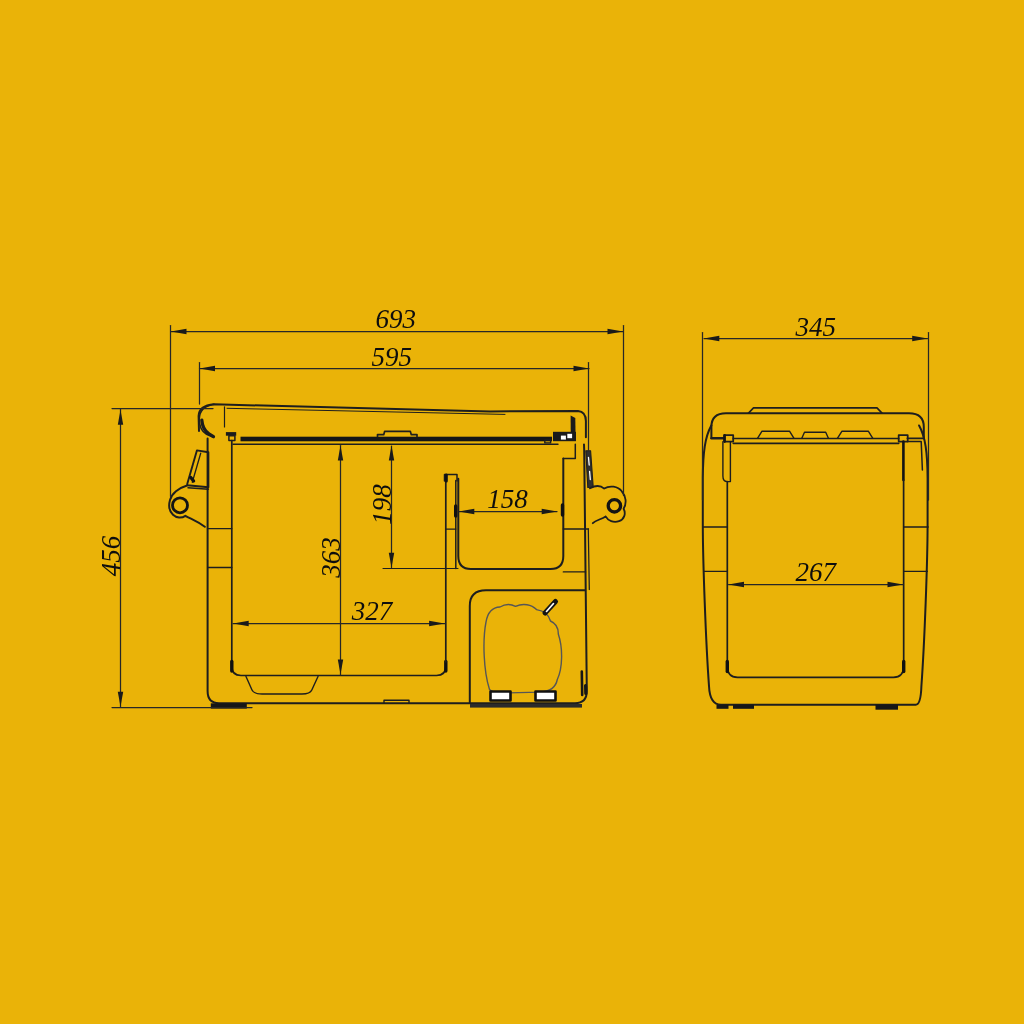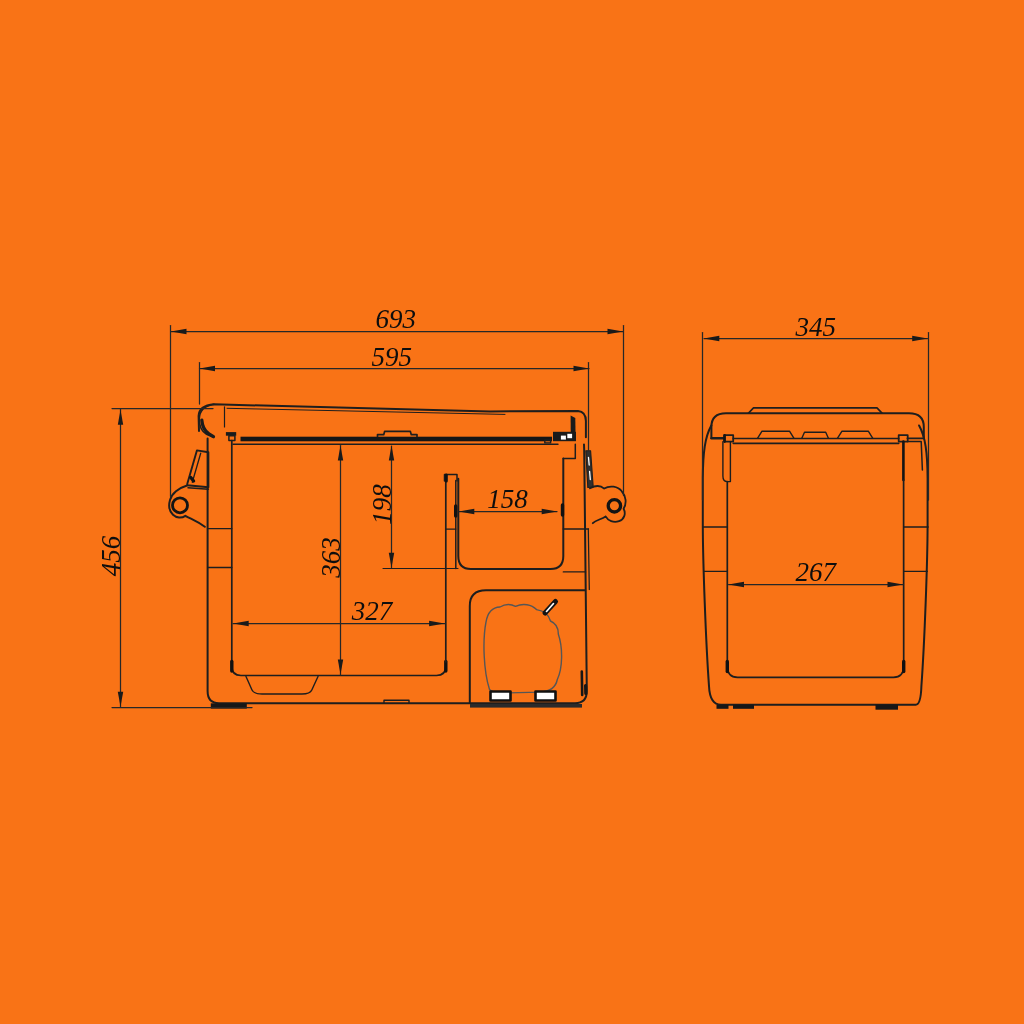--- a/index.html
+++ b/index.html
@@ -1,16 +1,16 @@
 <!DOCTYPE html>
 <html><head>
 <meta charset="utf-8">
 <style>
   html,body{margin:0;padding:0;background:#ffffff;}
-  .page{width:1024px;height:1024px;position:relative;background:#f97316;text-align:right;}
+  .page{width:1024px;height:1024px;position:relative;background:#eab308;text-align:right;}
   text{font-family:"Liberation Serif",serif;font-style:italic;fill:#0e0e0e;}
 </style>
 </head>
 <body>
 <div class="page">
 <svg width="1024" height="1024" viewBox="0 0 1024 1024" xmlns="http://www.w3.org/2000/svg" fill="none" stroke-linecap="round" stroke-linejoin="round">
 
 <g stroke="#1e1e1e">
 
 <path d="M 199,431 L 198.6,416 Q 199,405.6 214,404.3 L 490,411.4 L 578,411 Q 585.8,411.8 585.9,421 L 585.9,437.3" stroke-width="2"></path>

